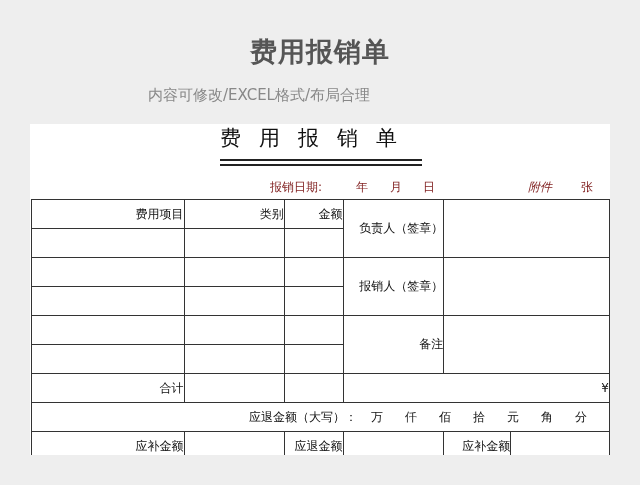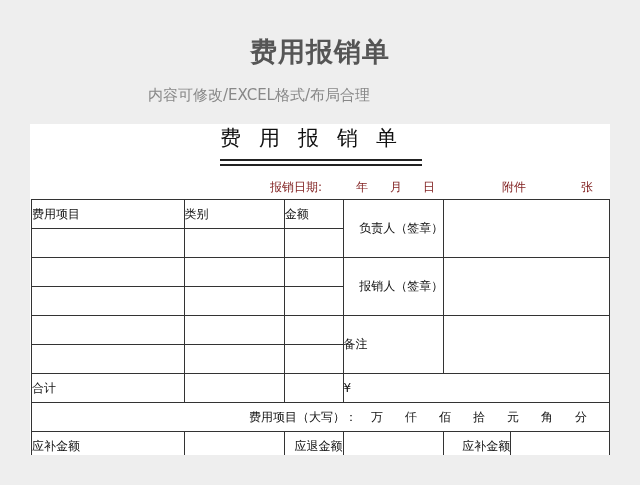--- a/index.html
+++ b/index.html
@@ -4,39 +4,39 @@
 <style>
   html,body{margin:0;padding:0;}
   body{width:640px;height:485px;background:#eeeeee;position:relative;overflow:hidden;font-family:"DejaVu Sans","Liberation Sans",sans-serif;color:#222;}
   .hdr-title{position:absolute;left:0;width:640px;top:34px;text-align:center;font-size:27px;font-weight:bold;color:#555;letter-spacing:1px;}
   .hdr-sub{position:absolute;left:0;width:518px;top:86px;text-align:center;font-size:15px;color:#888;}
   .paper{position:absolute;left:30px;top:124px;width:580px;height:331px;background:#fff;overflow:hidden;}
   .form-title{position:absolute;left:190px;top:0px;width:210px;font-size:21px;color:#111;letter-spacing:18px;white-space:nowrap;}
   .dbl{position:absolute;left:190px;top:35px;width:202px;height:3px;border-top:2px solid #222;border-bottom:2px solid #222;}
   .meta{position:absolute;top:55px;font-size:12px;color:#7f1d1d;white-space:nowrap;}
   table{position:absolute;left:1px;top:75px;border-collapse:collapse;table-layout:fixed;}
-  td{border:1.5px solid #333;height:28px;padding:0;font-size:12px;color:#111;text-align:left;vertical-align:middle;white-space:nowrap;}
+  td{border:1.5px solid #333;height:28px;padding:0;font-size:12px;color:#111;text-align:right;vertical-align:middle;white-space:nowrap;}
   td.left{text-align:right;padding-left:4px;}
   .dx span{display:inline-block;margin-right:22px;}
 </style>
 </head>
 <body>
 
 <div class="hdr-title">费用报销单</div>
 <div class="hdr-sub">内容可修改/EXCEL格式/布局合理</div>
 
 <div class="paper">
   <div class="form-title">费用报销单</div>
   <div class="dbl"></div>
 
   <span class="meta" style="left:240px;">报销日期:</span>
   <span class="meta" style="left:326px;">年</span>
   <span class="meta" style="left:360px;">月</span>
   <span class="meta" style="left:393px;">日</span>
-  <span class="meta" style="left:472px;">附件</span>
+  <span class="meta" style="left:498px;font-style:italic;">附件</span>
   <span class="meta" style="left:551px;">张</span>
 
   <table>
     <colgroup>
       <col style="width:155px">
         <col style="width:102px">
         <col style="width:59px">
         <col style="width:101px">
         <col style="width:60px">
         <col style="width:101px">
@@ -79,21 +79,21 @@
       <td></td>
     </tr>
     <tr>
       <td>合计</td>
       <td></td>
       <td></td>
       <td colspan="3"><span>¥</span></td>
     </tr>
     <tr>
       <td colspan="6" class="left dx">
-        <span style="margin-right:14px;">费用项目（大写）：</span><span>万</span><span>仟</span><span>佰</span><span>拾</span><span>元</span><span>角</span><span>分</span>
+        <span style="margin-right:14px;">应退金额（大写）：</span><span>万</span><span>仟</span><span>佰</span><span>拾</span><span>元</span><span>角</span><span>分</span>
       </td>
     </tr>
     <tr>
       <td style="vertical-align:top;padding-top:6px;">应补金额</td>
       <td></td>
       <td class="left" style="vertical-align:top;padding-top:6px;padding-left:2px;">应退金额</td>
       <td></td>
       <td class="left" style="vertical-align:top;padding-top:6px;padding-left:18px;">应补金额</td>
       <td></td>
     </tr>

